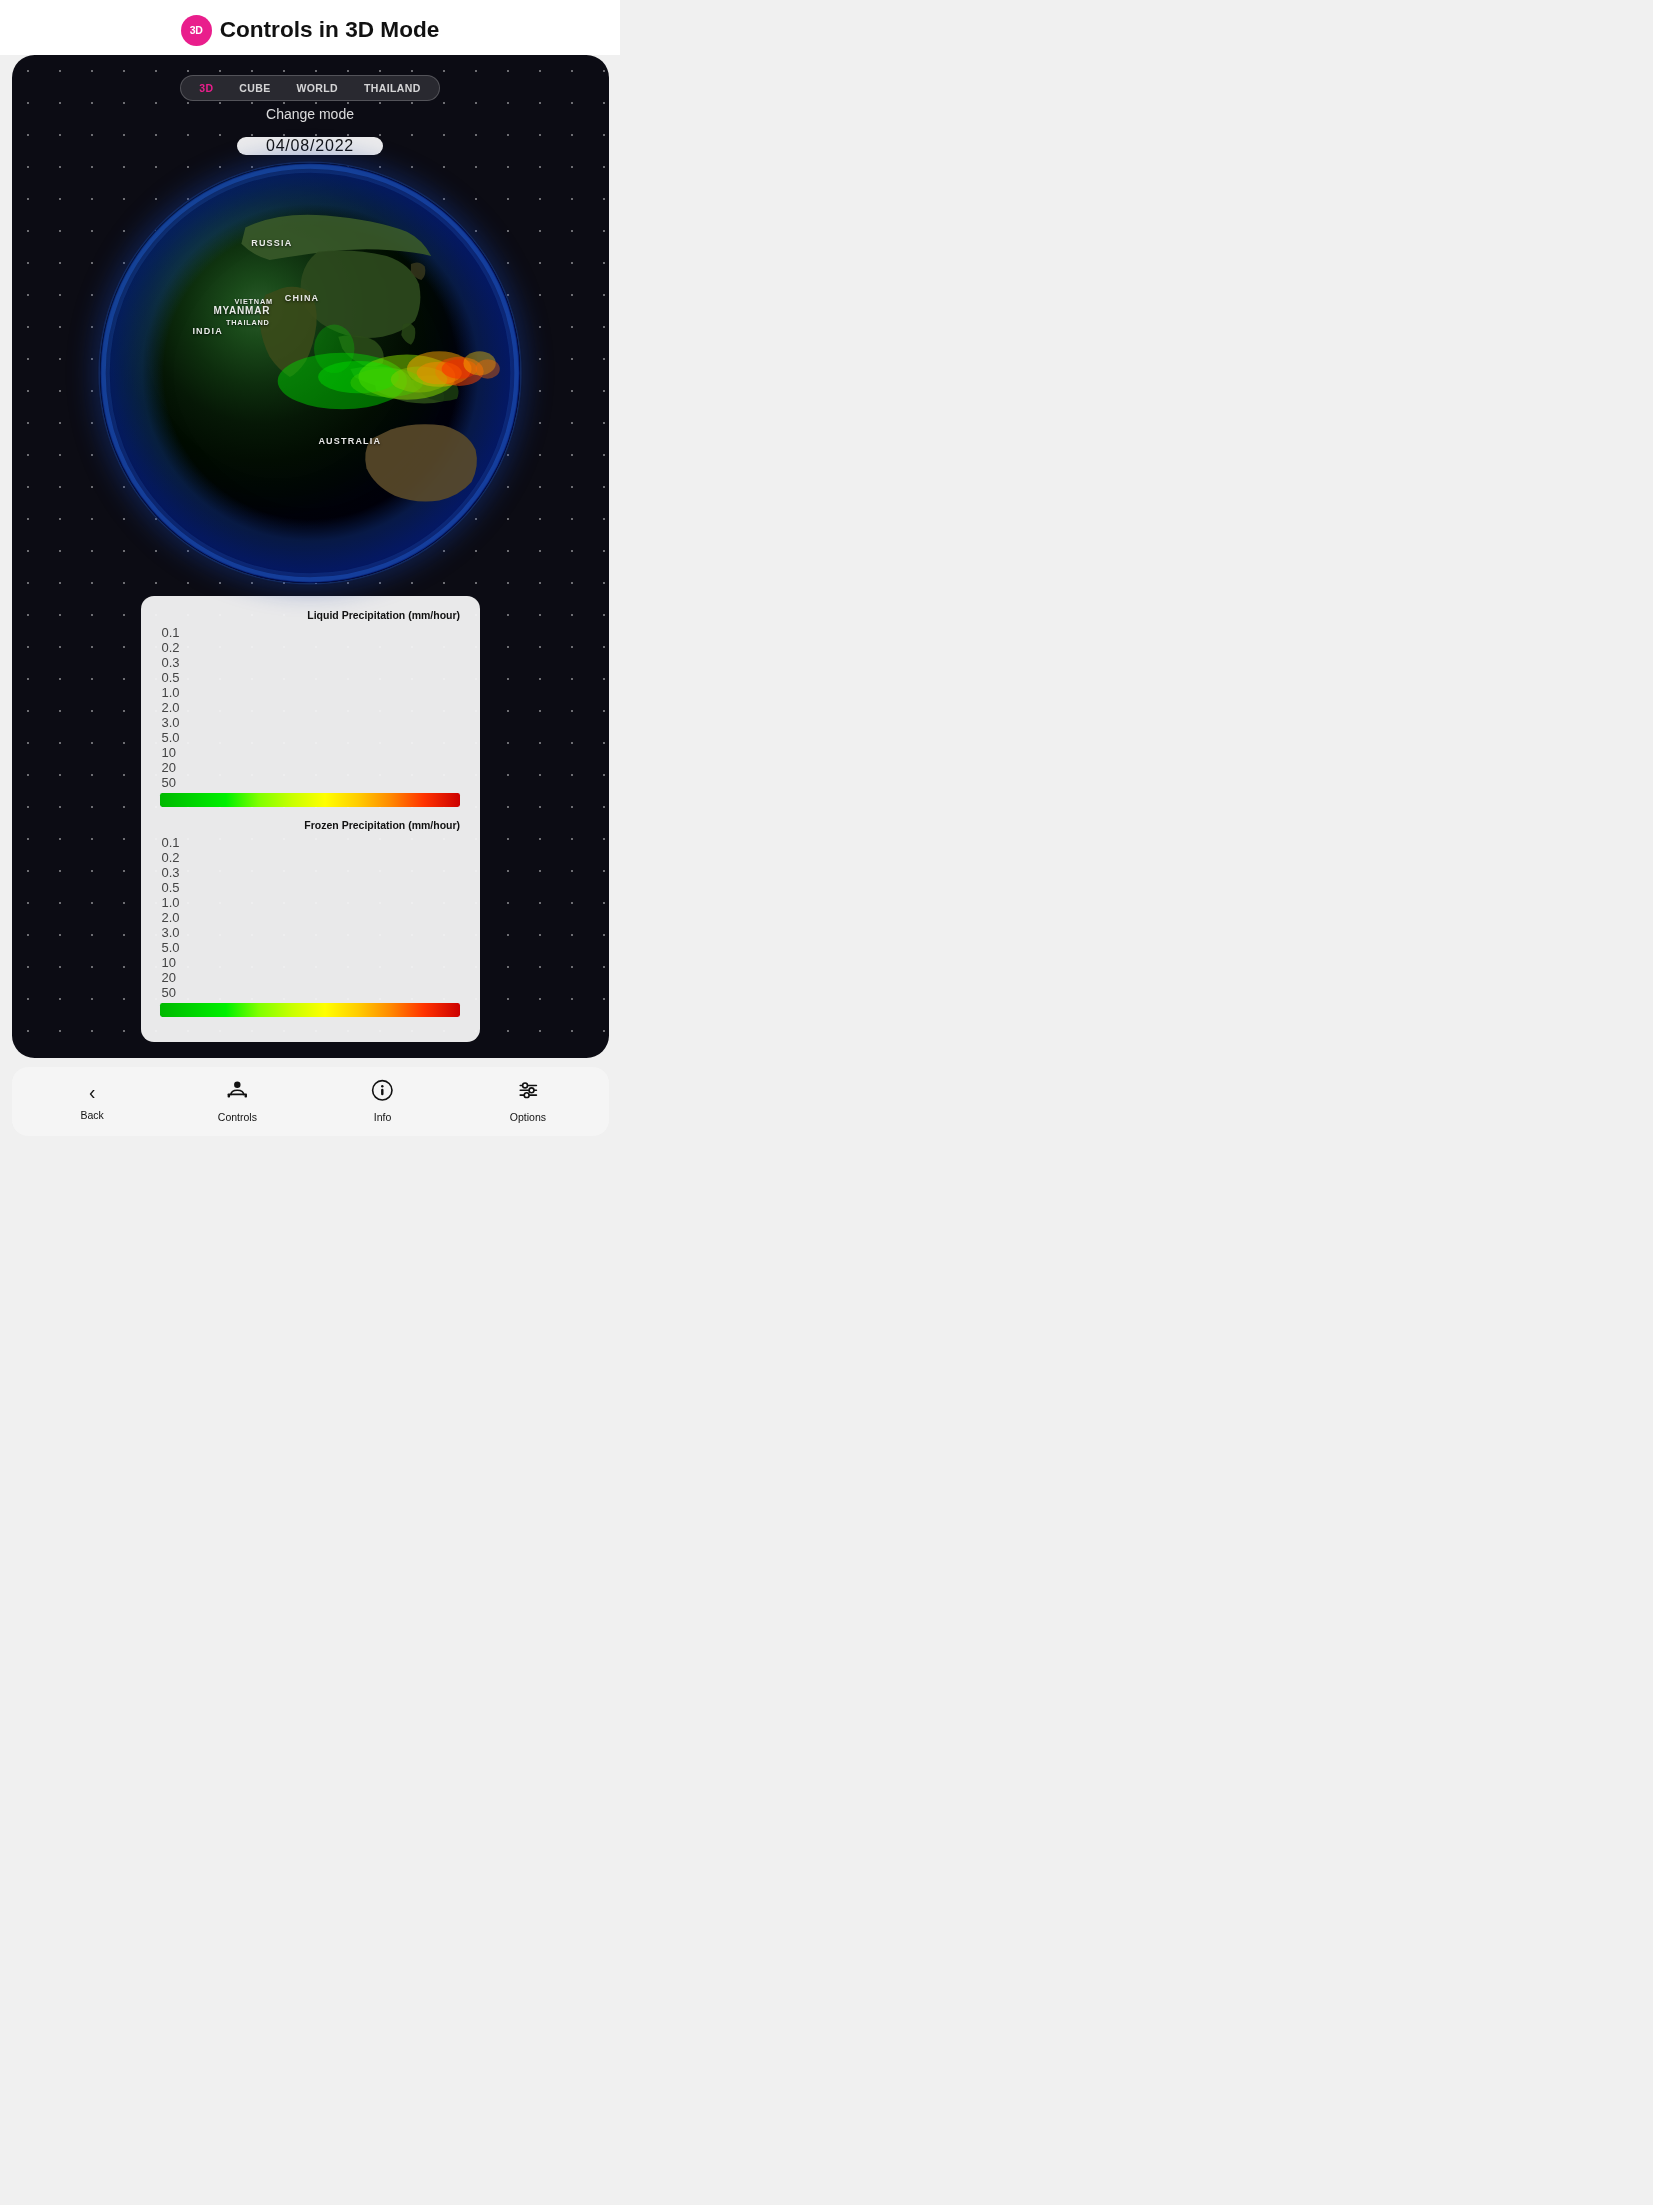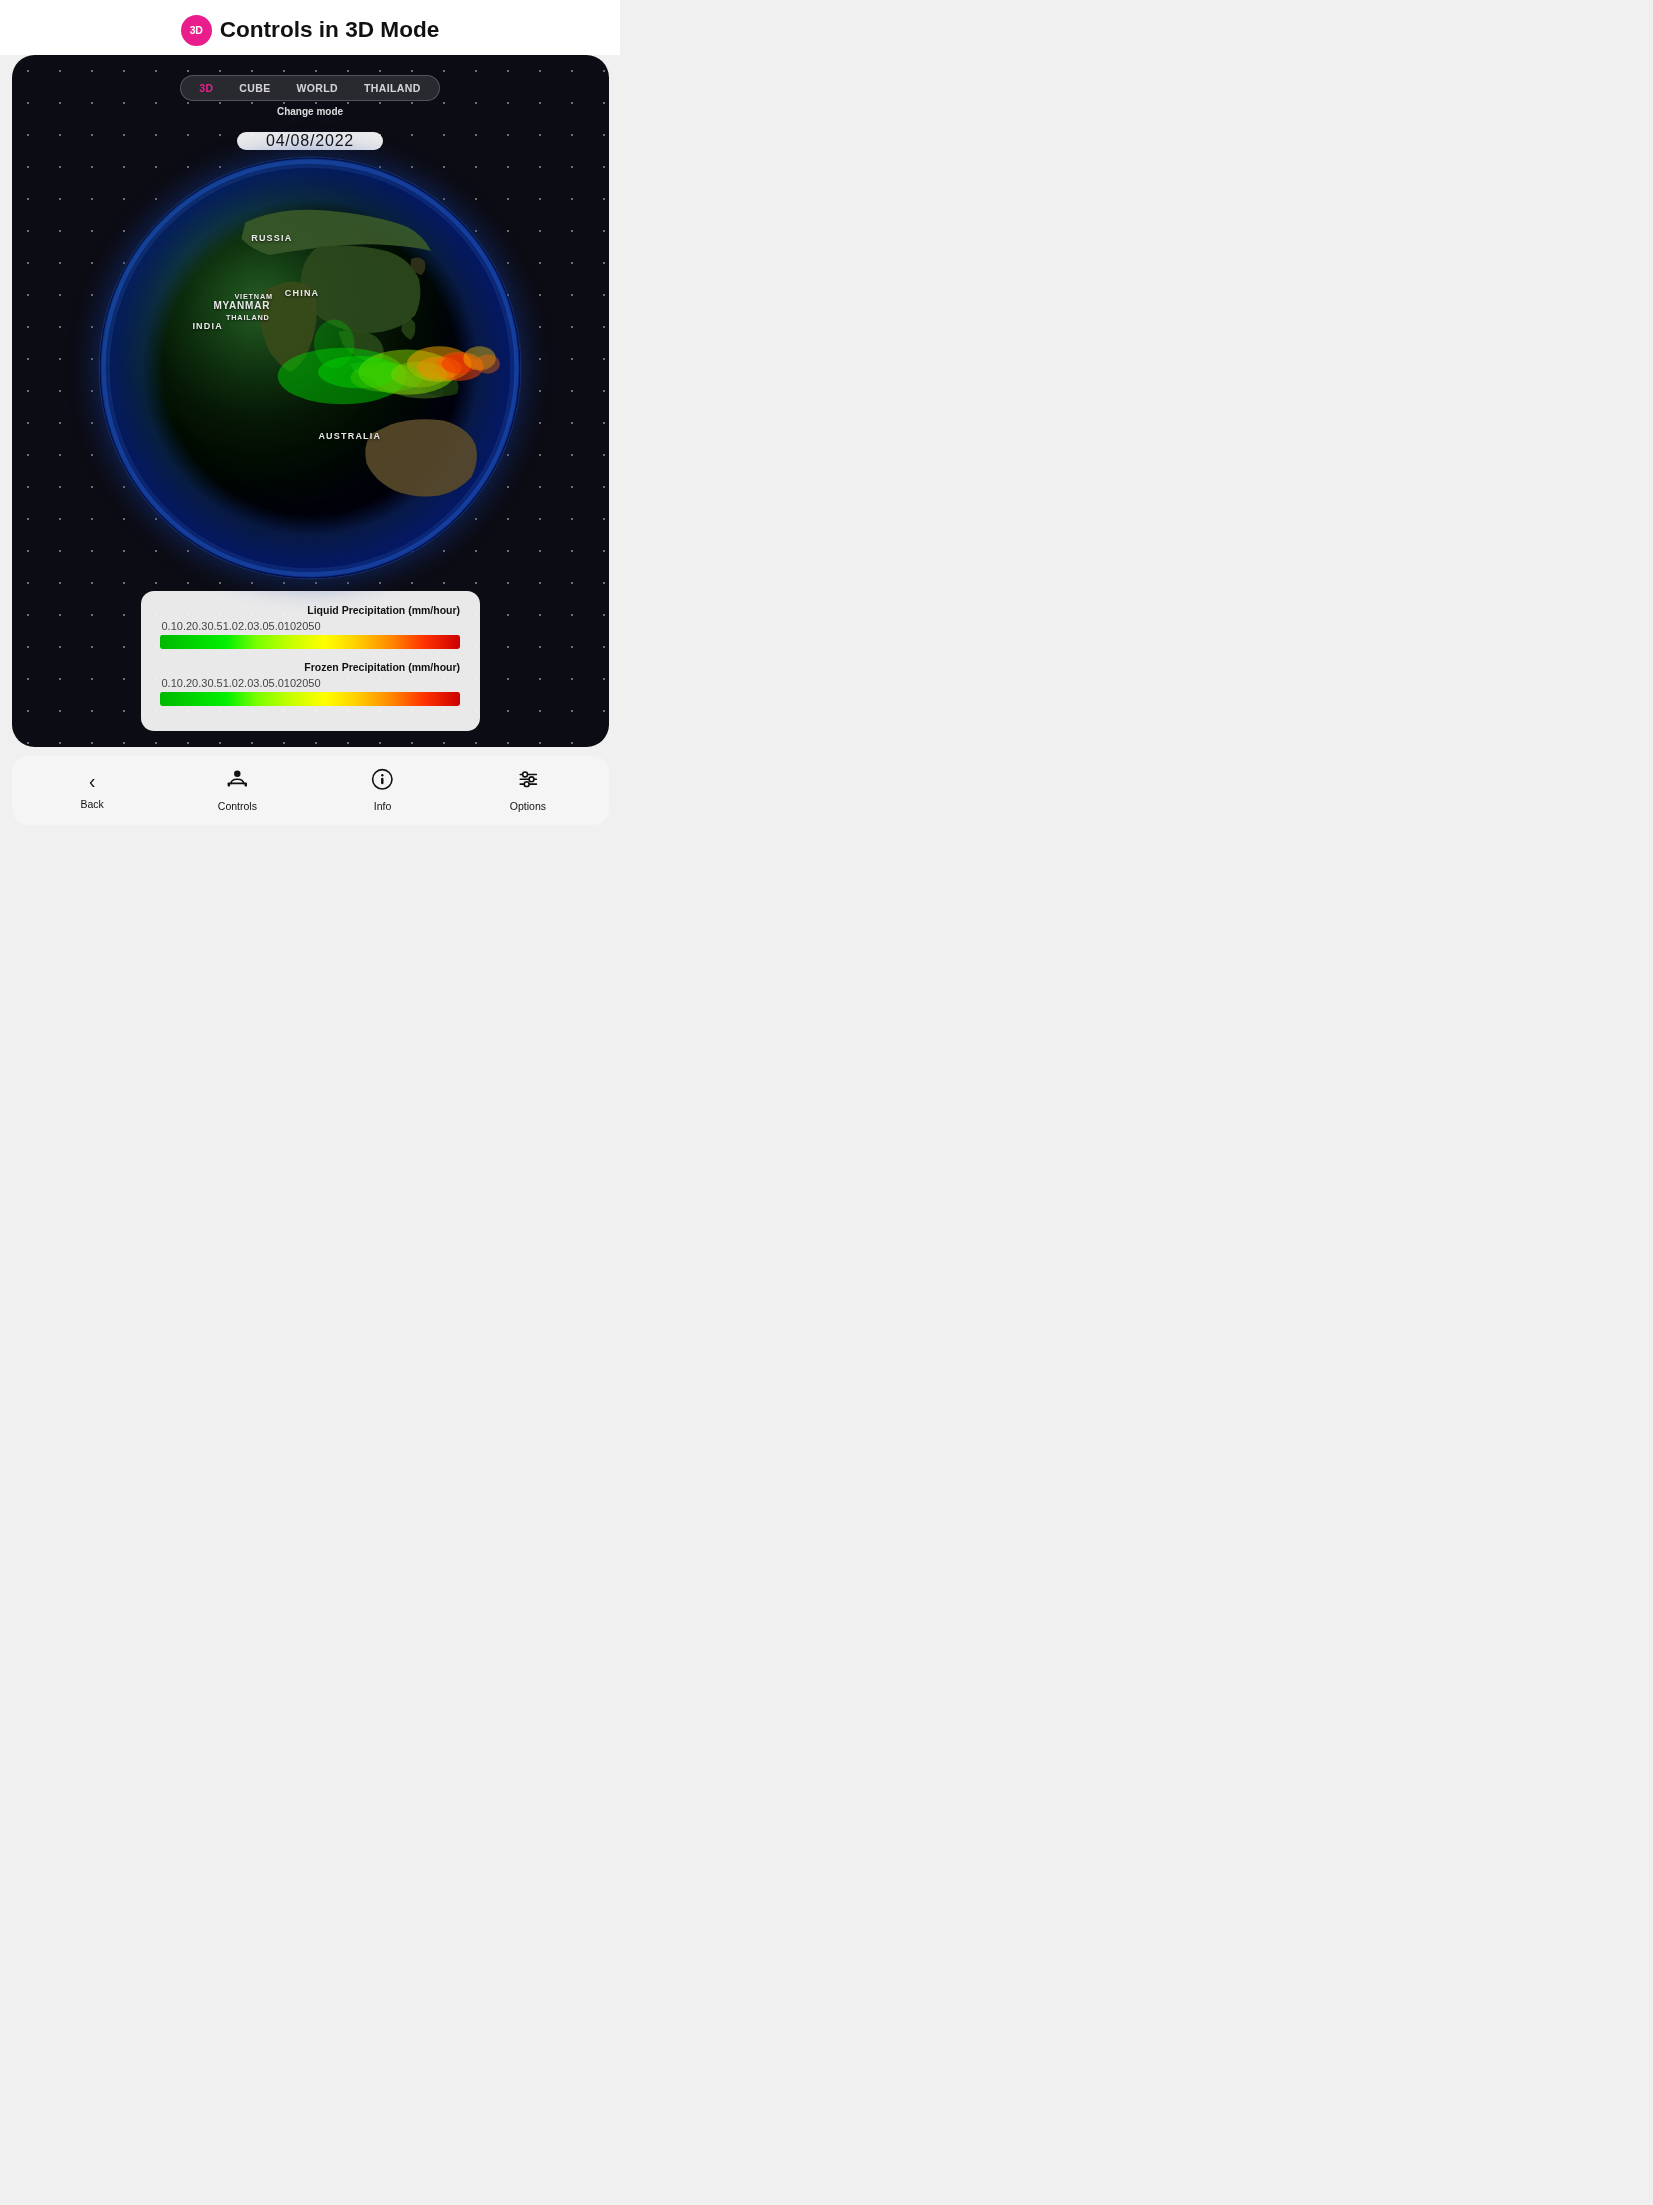--- a/index.html
+++ b/index.html
@@ -95,22 +95,22 @@
       color: #e91e8c;
       background: transparent;
     }
 
     .mode-tab:not(.active) {
       color: rgba(255,255,255,0.8);
     }
 
     .change-mode-label {
       color: rgba(255,255,255,0.85);
-      font-size: 10px;
-      font-weight: 700;
+      font-size: 14px;
+      font-weight: 400;
     }
 
     
     .date-pill {
       background: rgba(255,255,255,0.92);
       border-radius: 16px;
       padding: 0 29px;
       margin-top: 14.5px;
       font-size: 16px;
       font-weight: 400;
@@ -185,24 +185,25 @@
       text-align: right;
       font-size: 10.5px;
       font-weight: 600;
       color: #111;
       margin-bottom: 4.8px;
     }
 
     .legend-scale-labels {
       display: flex;
       justify-content: flex-start;
-      font-size: 11px;
+      font-size: 13px;
       color: #444;
       margin-bottom: 2.4px;
       padding: 0 1.6px;
+      flex-direction: column;
     }
 
     .legend-bar {
       height: 14.5px;
       border-radius: 2.4px;
       margin-bottom: 11.3px;
     }
 
     .liquid-bar {
       background: linear-gradient(to right,

